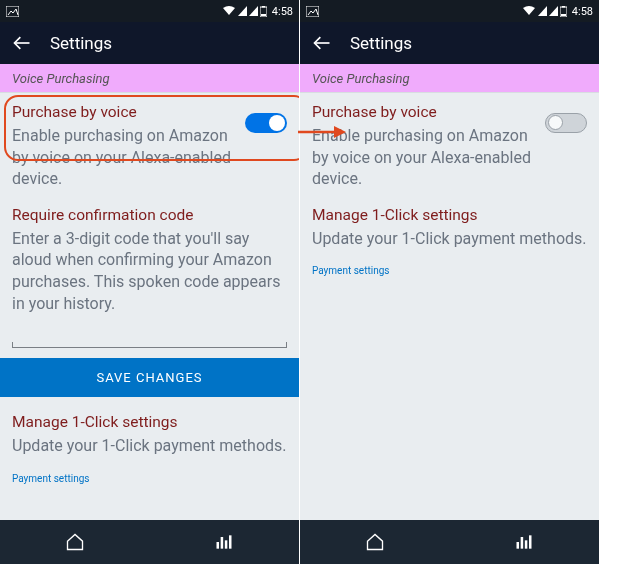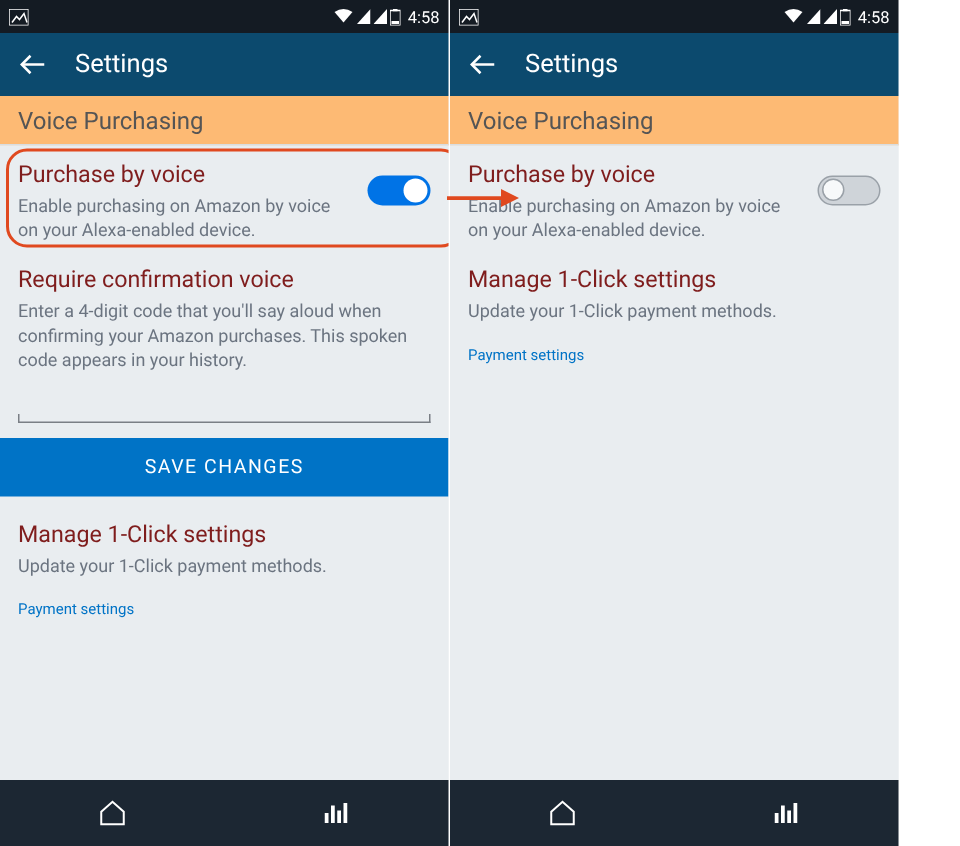--- a/index.html
+++ b/index.html
@@ -30,34 +30,35 @@
     align-items: center;
     justify-content: space-between;
     padding: 0 6px;
     font-size: 11px;
   }
   .status-left { display: flex; align-items: center; gap: 4px; }
   .status-right { display: flex; align-items: center; gap: 2px; }
   .status-right svg, .status-left svg { display: block; }
   .appbar {
     height: 42px;
-    background: #0c4a6e;
+    background: #0f172a;
     color: #fff;
     display: flex;
     align-items: center;
     padding: 0 12px;
     gap: 18px;
   }
   .appbar-title { font-size: 17px; font-weight: 400; }
   .section-header {
-    background: #fdba74;
+    background: #f0abfc;
     color: #555;
-    font-size: 16px;
+    font-size: 13px;
     padding: 7px 12px 6px;
     border-bottom: 1px solid #d8dde1;
+    font-style: italic;
   }
   .content {
     flex: 1;
     background: #e9edf0;
     overflow: hidden;
     position: relative;
   }
   .card {
     padding: 10px 12px 12px;
   }
@@ -66,21 +67,21 @@
     align-items: flex-start;
     justify-content: space-between;
     gap: 10px;
   }
   .setting-title {
     font-size: 15.5px;
     color: #7f1d1d;
     margin-bottom: 4px;
   }
   .setting-desc {
-    font-size: 12px;
+    font-size: 16px;
     color: #6b7480;
     line-height: 1.35;
   }
   .toggle {
     width: 42px; height: 20px; border-radius: 20px;
     position: relative; flex-shrink: 0; margin-top: 10px;
     cursor: pointer;
   }
   .toggle .knob {
     position: absolute; width: 16px; height: 16px; top: 2px;
@@ -181,22 +182,22 @@
             <div class="setting-title">Purchase by voice</div>
             <div class="setting-desc">Enable purchasing on Amazon by voice on your Alexa-enabled device.</div>
           </div>
           <div class="toggle on">
               <div class="knob"></div>
             </div>
         </div>
       </div>
 
       <div class="card" style="padding-top:4px">
-        <div class="setting-title">Require confirmation voice</div>
-        <div class="setting-desc">Enter a 4-digit code that you'll say aloud when confirming your Amazon purchases. This spoken code appears in your history.</div>
+        <div class="setting-title">Require confirmation code</div>
+        <div class="setting-desc">Enter a 3-digit code that you'll say aloud when confirming your Amazon purchases. This spoken code appears in your history.</div>
       </div>
 
       <div class="input-stub"></div>
 
       <div class="save-btn">SAVE CHANGES</div>
 
       <div class="card" style="padding-top:16px">
         <div class="setting-title">Manage 1-Click settings</div>
         <div class="setting-desc">Update your 1-Click payment methods.</div>
       </div>

